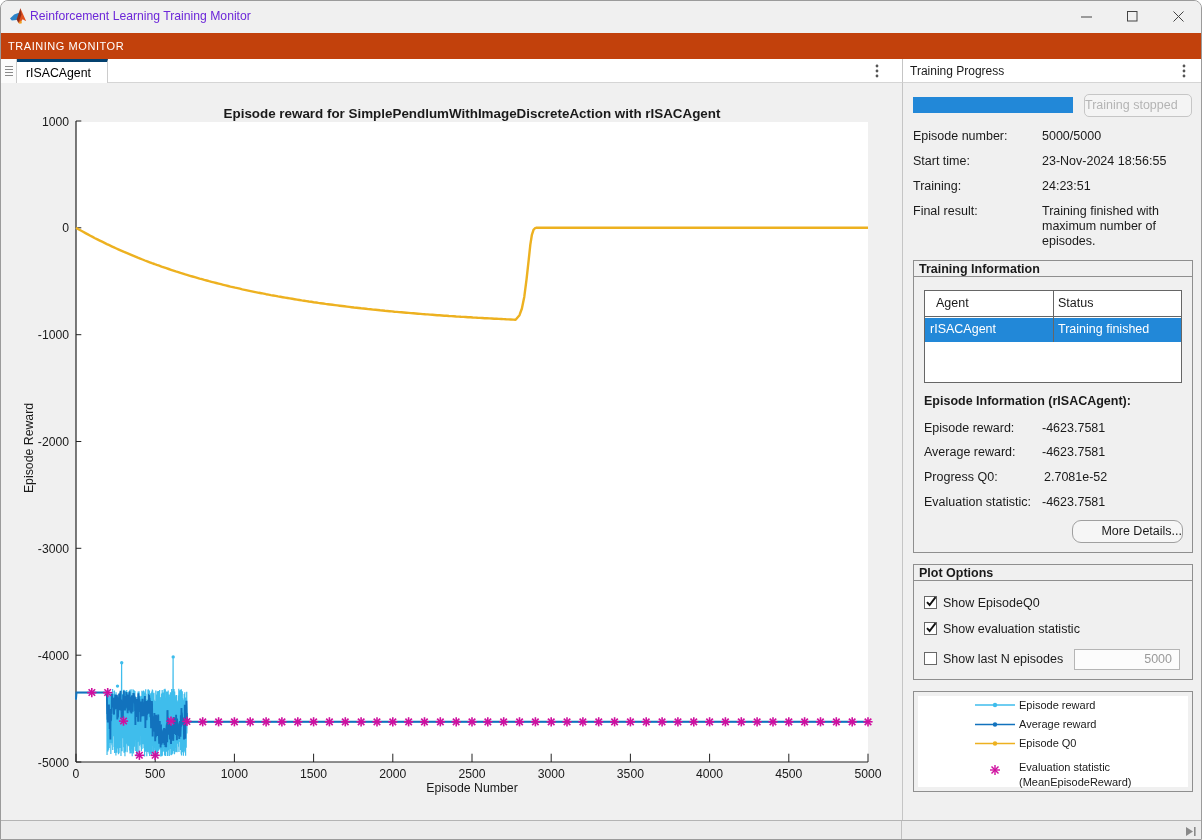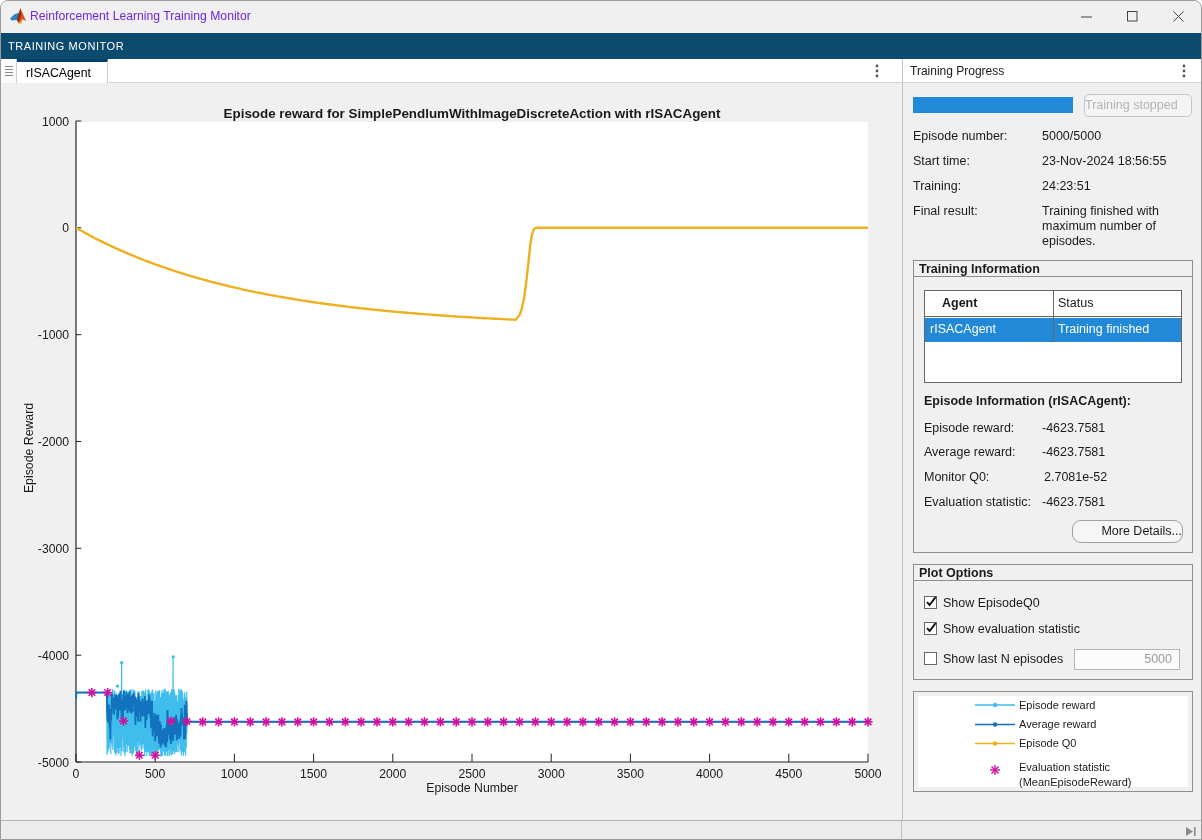--- a/index.html
+++ b/index.html
@@ -1,20 +1,20 @@
 <!DOCTYPE html>
 <html><head><meta charset="utf-8"><style>
 *{margin:0;padding:0;box-sizing:border-box}
 html,body{width:1202px;height:840px;background:#fff;font-family:"Liberation Sans",sans-serif;overflow:hidden}
 #win{position:absolute;left:0;top:0;width:1202px;height:840px;background:#f0f0f0;border:1px solid #9b9b9b;border-radius:8px 8px 0 0;overflow:hidden}
 .abs{position:absolute}
 .tk{font:12.2px "Liberation Sans",sans-serif;fill:#1a1a1a}
 #titlebar{position:absolute;left:0;top:0;width:100%;height:32px;background:#f0f0f0}
 #titletext{position:absolute;left:29px;top:8px;font-size:12.2px;color:#6d28d9}
-#navybar{position:absolute;left:0;top:32px;width:100%;height:26px;background:#0c4a6e}
+#navybar{position:absolute;left:0;top:32px;width:100%;height:26px;background:#c2410c}
 #navybar span{position:absolute;left:7px;top:7px;font-size:11px;color:#fff;letter-spacing:0.55px}
 #tabrow{position:absolute;left:0;top:58px;width:901px;height:24px;background:#fff;border-bottom:1px solid #d5d5d5}
 #grip{position:absolute;left:0;top:58px;width:16px;height:24px;background:#fbfbfb;border-right:1px solid #ccc}
 #tab{position:absolute;left:16px;top:58px;width:91px;height:24px;background:#fff;border-right:1px solid #ccc;border-top:3px solid #03406e}
 #tab span{position:absolute;left:9px;top:4px;font-size:12.3px;color:#000}
 #rphead{position:absolute;left:901px;top:58px;width:301px;height:24px;background:#fff;border-bottom:1px solid #d5d5d5;border-left:1px solid #c5c5c5}
 #rphead span{position:absolute;left:7px;top:5px;font-size:12px;color:#1a1a1a}
 #plotarea{position:absolute;left:0;top:82px;width:901px;height:737px;background:#f0f0f0}
 #rpanel{position:absolute;left:901px;top:82px;width:301px;height:737px;background:#f0f0f0;border-left:1px solid #c5c5c5}
 #statusbar{position:absolute;left:0;top:819px;width:1202px;height:21px;background:#ececec;border-top:1px solid #b4b4b4}
@@ -342,35 +342,35 @@
 <div class="lbl" style="left:10px;top:121px">Final result:</div>
 <div class="lbl" style="left:139px;top:121px;white-space:normal;width:145px;line-height:15px">Training finished with maximum number of episodes.</div>
 
 <div class="panelbox" style="left:10px;top:177px;width:280px;height:293px">
   <div style="height:16px;border-bottom:1px solid #8f8f8f">
           <span class="paneltitle" style="top:1px">Training Information</span>
         </div>
 </div>
 <div class="abs" style="left:21px;top:207px;width:258px;height:93px;background:#fff;border:1px solid #666">
   <div class="abs" style="left:0;top:0;width:256px;height:26px;border-bottom:1px solid #666;background:#fff">
-    <span class="lbl" style="left:17px;top:5px;font-weight:bold">Agent</span>
+    <span class="lbl" style="left:11px;top:5px;font-weight:normal">Agent</span>
     <span class="lbl" style="left:133px;top:5px;font-weight:normal">Status</span>
   </div>
   <div class="abs" style="left:0;top:27px;width:256px;height:24px;background:#2288d8">
     <span class="lbl" style="left:5px;top:4px;color:#fff">rISACAgent</span>
     <span class="lbl" style="left:133px;top:4px;color:#fff">Training finished</span>
   </div>
   <div class="abs" style="left:128px;top:0;width:1px;height:51px;background:#666"></div>
 </div>
 <div class="lbl" style="left:21px;top:311px;font-weight:bold">Episode Information (rISACAgent):</div>
 <div class="lbl" style="left:21px;top:338px">Episode reward:</div>
       <div class="lbl" style="left:139px;top:338px">-4623.7581</div>
 <div class="lbl" style="left:21px;top:362px">Average reward:</div>
       <div class="lbl" style="left:139px;top:362px">-4623.7581</div>
-<div class="lbl" style="left:21px;top:387px">Monitor Q0:</div>
+<div class="lbl" style="left:21px;top:387px">Progress Q0:</div>
       <div class="lbl" style="left:141px;top:387px">2.7081e-52</div>
 <div class="lbl" style="left:21px;top:412px">Evaluation statistic:</div>
       <div class="lbl" style="left:139px;top:412px">-4623.7581</div>
 <div class="abs" style="left:169px;top:437px;width:111px;height:23px;background:#f6f6f6;border:1px solid #a0a0a0;border-radius:9px;text-align:right;line-height:21px;font-size:12.5px;color:#1a1a1a">More Details...</div>
 
 <div class="panelbox" style="left:10px;top:481px;width:280px;height:116px">
   <div style="height:16px;border-bottom:1px solid #8f8f8f">
           <span class="paneltitle" style="top:1px">Plot Options</span>
         </div>
 </div>

